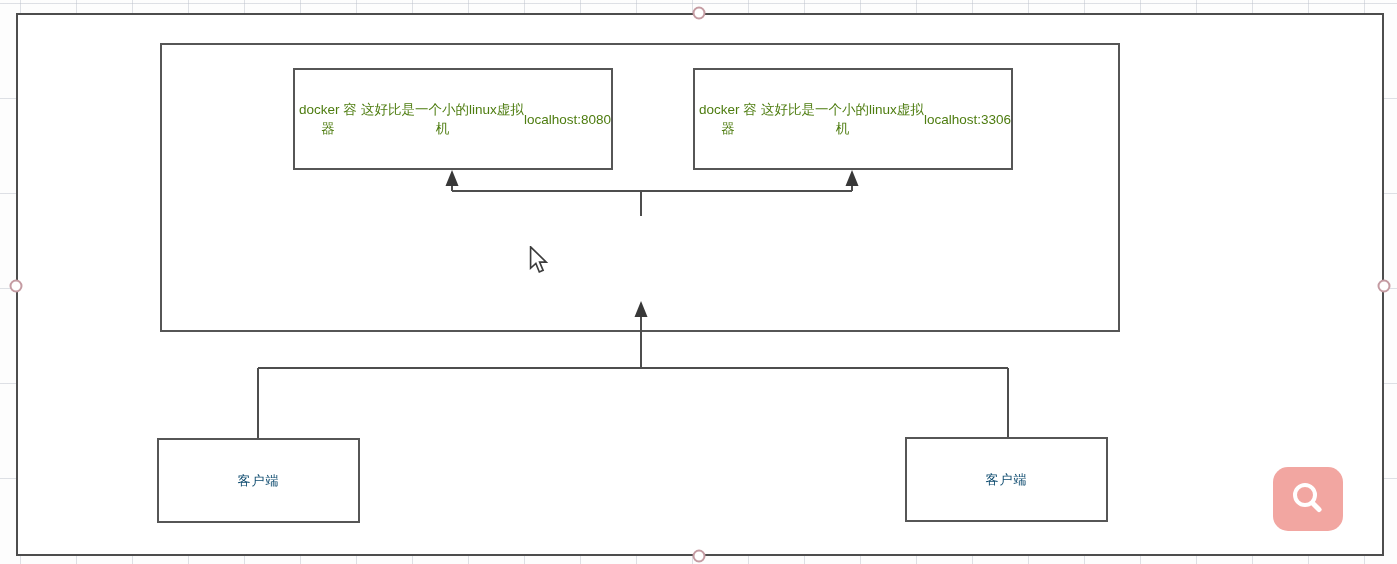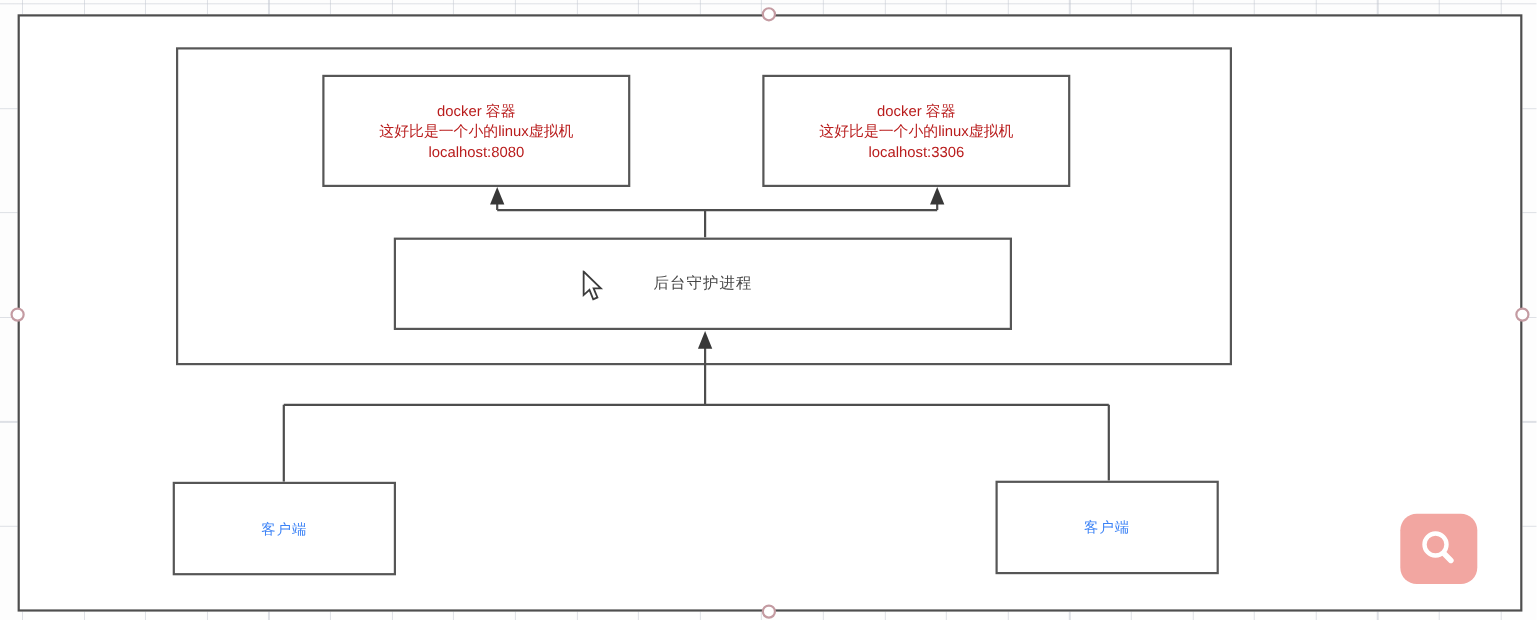--- a/index.html
+++ b/index.html
@@ -25,34 +25,34 @@
   .outer{
     left:16px;top:13px;width:1368px;height:543px;
     border-color:#4d4d4d;
     display:block;
   }
   .inner{
     left:160px;top:43px;width:960px;height:289px;
     display:block;
   }
   .docker{
-    width:280px;height:102px;top:68px;
-    flex-direction:column;
+    width:320px;height:102px;top:68px;
+    flex-direction:row;
     font-size:13.5px;line-height:19px;text-align:center;
-    color:#b91c1c;
+    color:#4d7c0f;
   }
   .docker.left{left:293px;}
   .docker.right{left:693px;}
   .daemon{
     left:358px;top:216px;width:562px;height:84px;
     font-size:14px;letter-spacing:1px;color:#464646;
   }
   .client{
     width:203px;height:85px;
-    font-size:13px;letter-spacing:1px;color:#3b82f6;
+    font-size:13px;letter-spacing:1px;color:#0c4a6e;
   }
   .client.left{left:157px;top:438px;}
   .client.right{left:905px;top:437px;}
   .server-label{
     position:absolute;left:540px;top:480px;width:200px;
     text-align:center;font-size:15px;color:#4a4a4a;letter-spacing:.5px;
   }
   svg.wires{position:absolute;left:0;top:0;pointer-events:none;}
   .handle{
     position:absolute;width:9px;height:9px;border-radius:50%;
@@ -96,23 +96,20 @@
     <span>这好比是一个小的linux虚拟机</span>
     <span>localhost:8080</span>
   </div>
 
   <div class="box docker right">
     <span>docker 容器</span>
     <span>这好比是一个小的linux虚拟机</span>
     <span>localhost:3306</span>
   </div>
 
-  <div class="box daemon">
-    <span>后台守护进程</span>
-  </div>
 
   <div class="box client left">
     <span>客户端</span>
   </div>
   <div class="box client right">
     <span>客户端</span>
   </div>
 
 
   <div class="handle" style="left:699px;top:13px;"></div>

